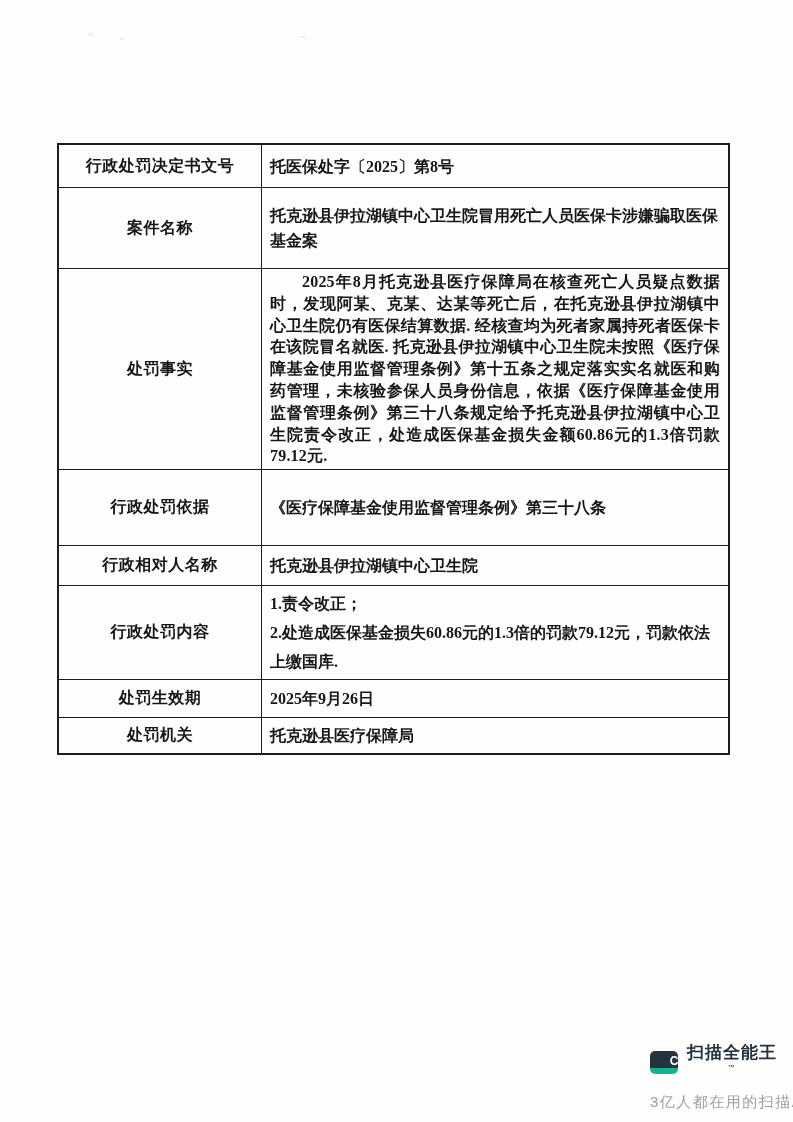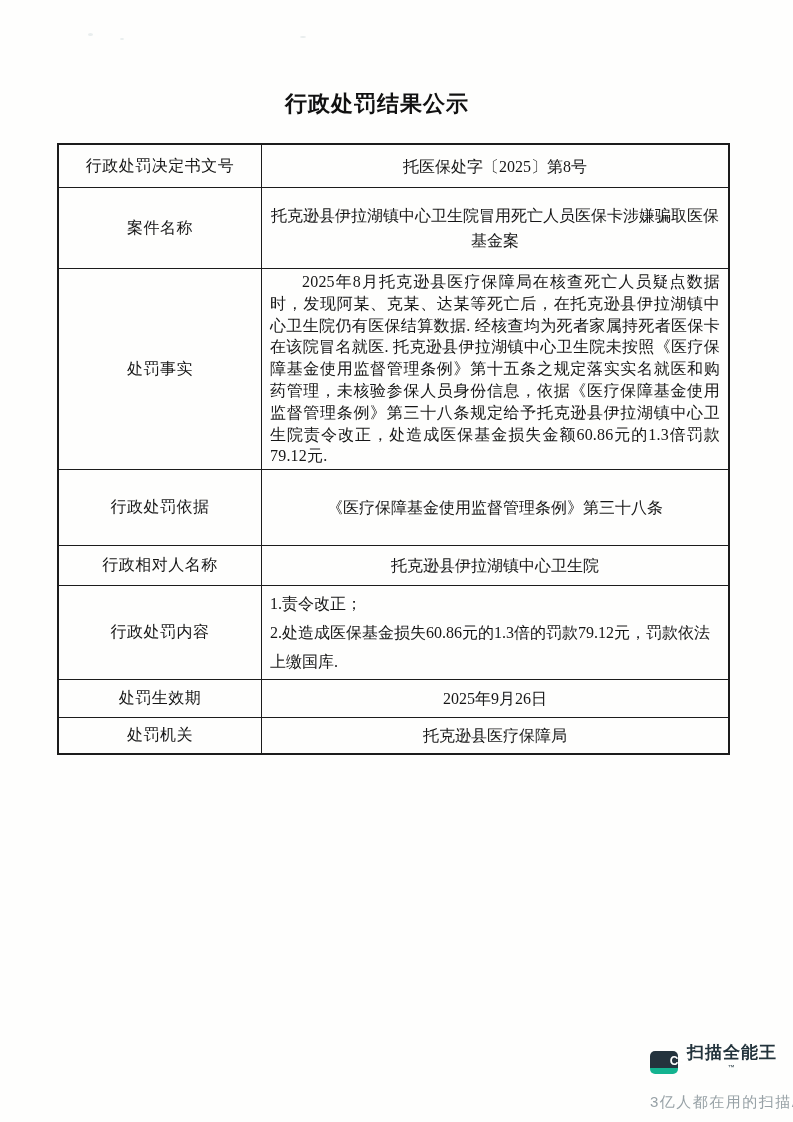--- a/index.html
+++ b/index.html
@@ -47,32 +47,32 @@
     top: 143px;
     width: 640px;
     border-collapse: collapse;
     table-layout: fixed;
     border: 2.5px solid #1c1c1c;
   }
   table.penalty-table td {
     border: 1.5px solid #1c1c1c;
     vertical-align: middle;
     font-size: 16px;
-    font-weight: 400;
+    font-weight: 700;
     color: #161616;
     padding: 2px 8px;
   }
   td.label-cell {
     width: 186px;
     text-align: center;
     letter-spacing: 0.5px;
   }
   td.value-cell {
     width: 450px;
-    text-align: center;
+    text-align: left;
     line-height: 25px;
   }
   
   tr.r-decision  td { height: 38px; }
   tr.r-case      td { height: 76px; }
   tr.r-type      td { height: 34px; }
   tr.r-facts     td { height: 196px; }
   tr.r-basis     td { height: 71px; }
   tr.r-party     td { height: 35px; }
   tr.r-code      td { height: 33px; }
@@ -151,21 +151,20 @@
 </head>
 <body>
 
 <div class="sheet">
 
   <div class="speck s1"></div>
   <div class="speck s2"></div>
   <div class="speck s3"></div>
 
   <div class="title-block">
-    <div class="title-line">行政处罚结果公示</div>
   </div>
 
   <table class="penalty-table">
     <tbody>
       <tr class="r-decision">
         <td class="label-cell">行政处罚决定书文号</td>
         <td class="value-cell">托医保处字〔2025〕第8号</td>
       </tr>
       <tr class="r-case">
         <td class="label-cell">案件名称</td>

